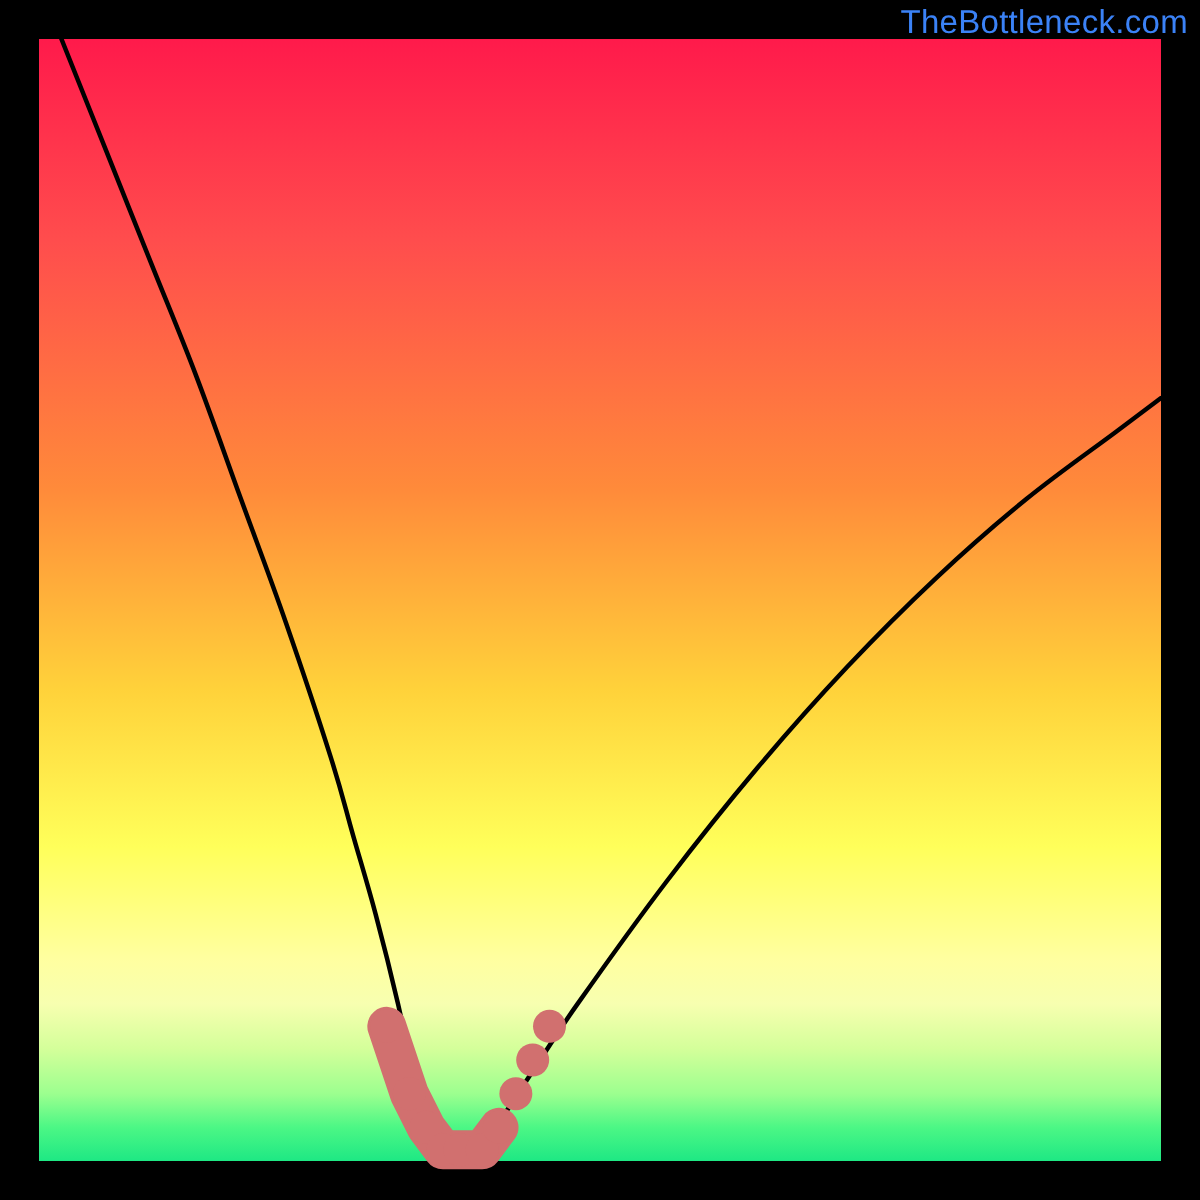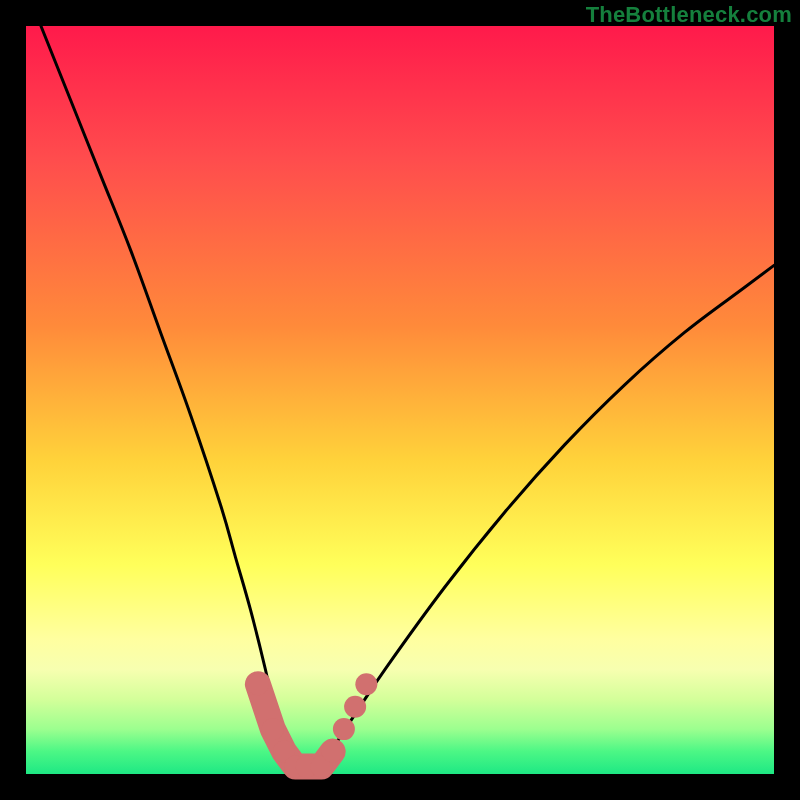--- a/index.html
+++ b/index.html
@@ -38,22 +38,22 @@
       #4cf785 97%,
       #1ee884 100%
     );
   }
   .watermark {
     position: absolute;
     top: 2px;
     right: 8px;
     font-family: Arial, Helvetica, sans-serif;
     font-size: 22px;
-    font-weight: 700;
-    color: #15803d;
+    font-weight: 400;
+    color: #3b82f6;
     letter-spacing: 0.2px;
     user-select: none;
   }
   svg.curve {
     position: absolute;
     left: 26px;
     top: 26px;
     width: 748px;
     height: 748px;
     overflow: visible;

